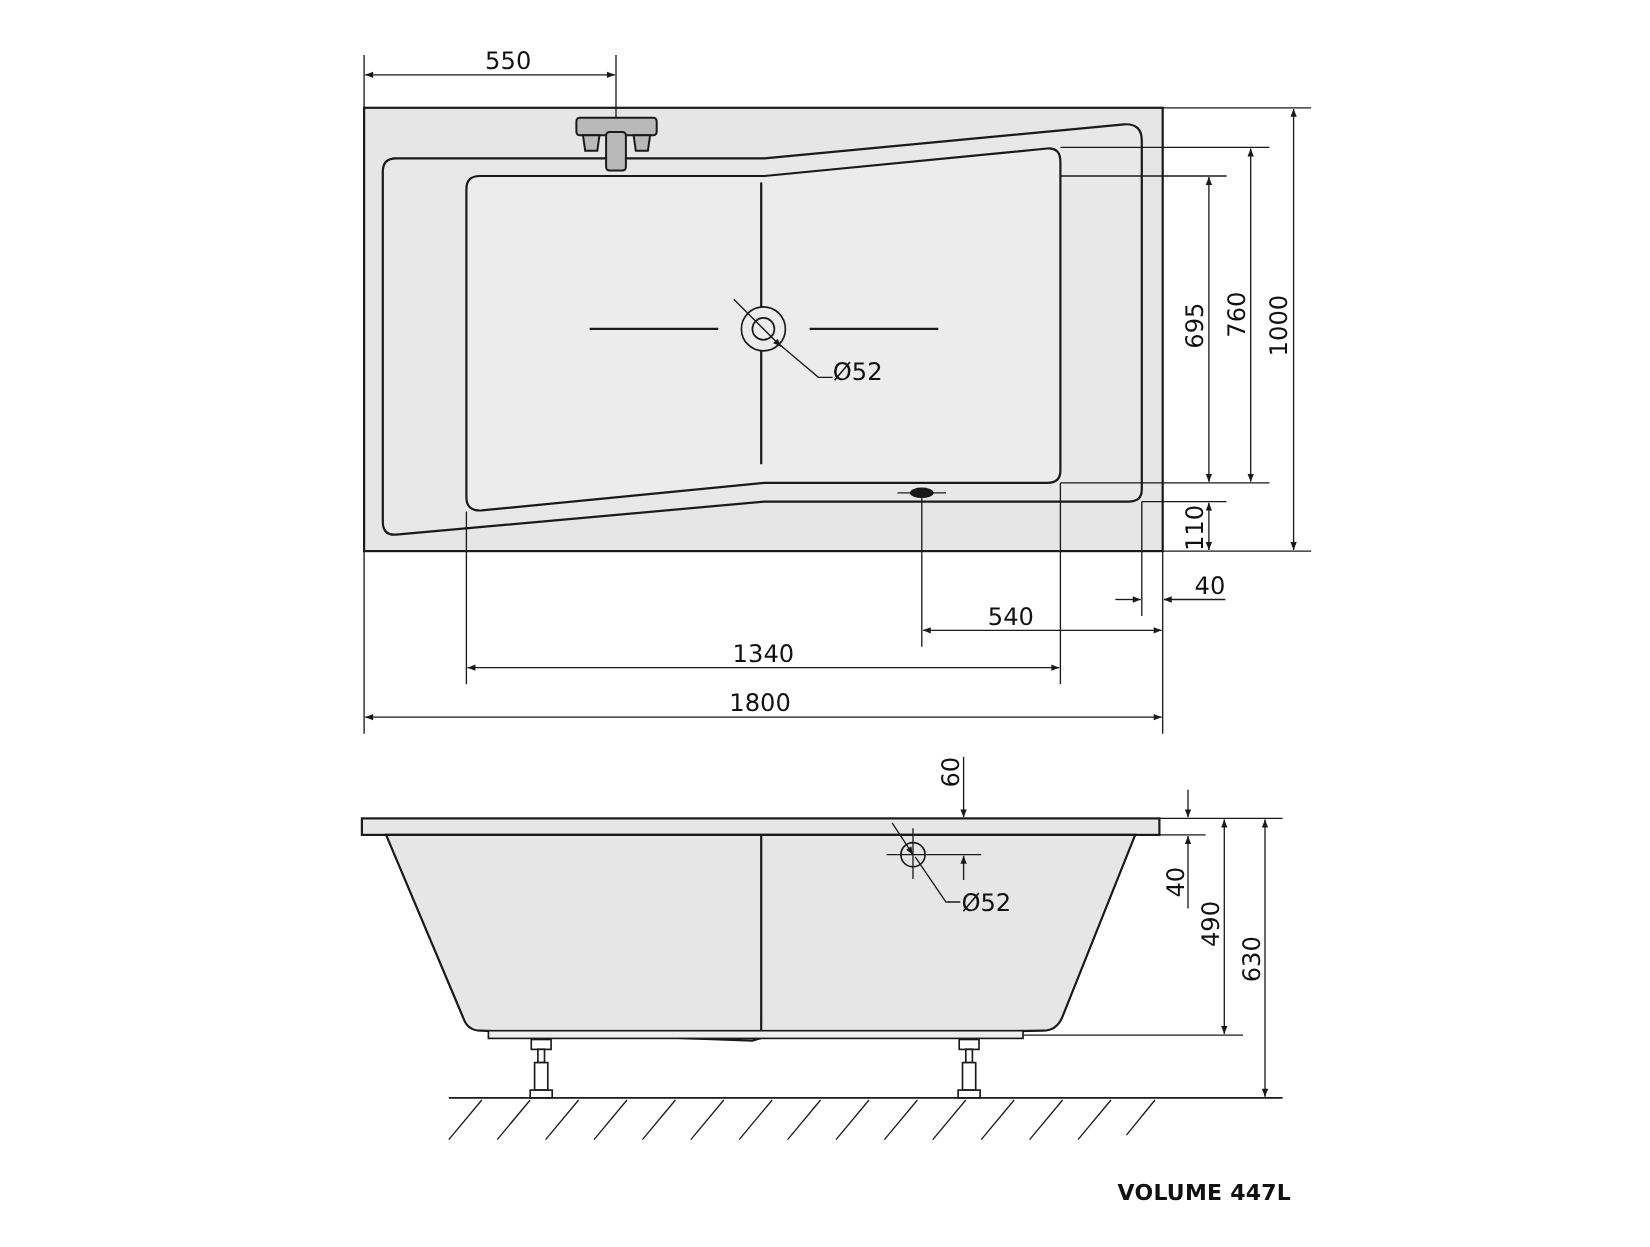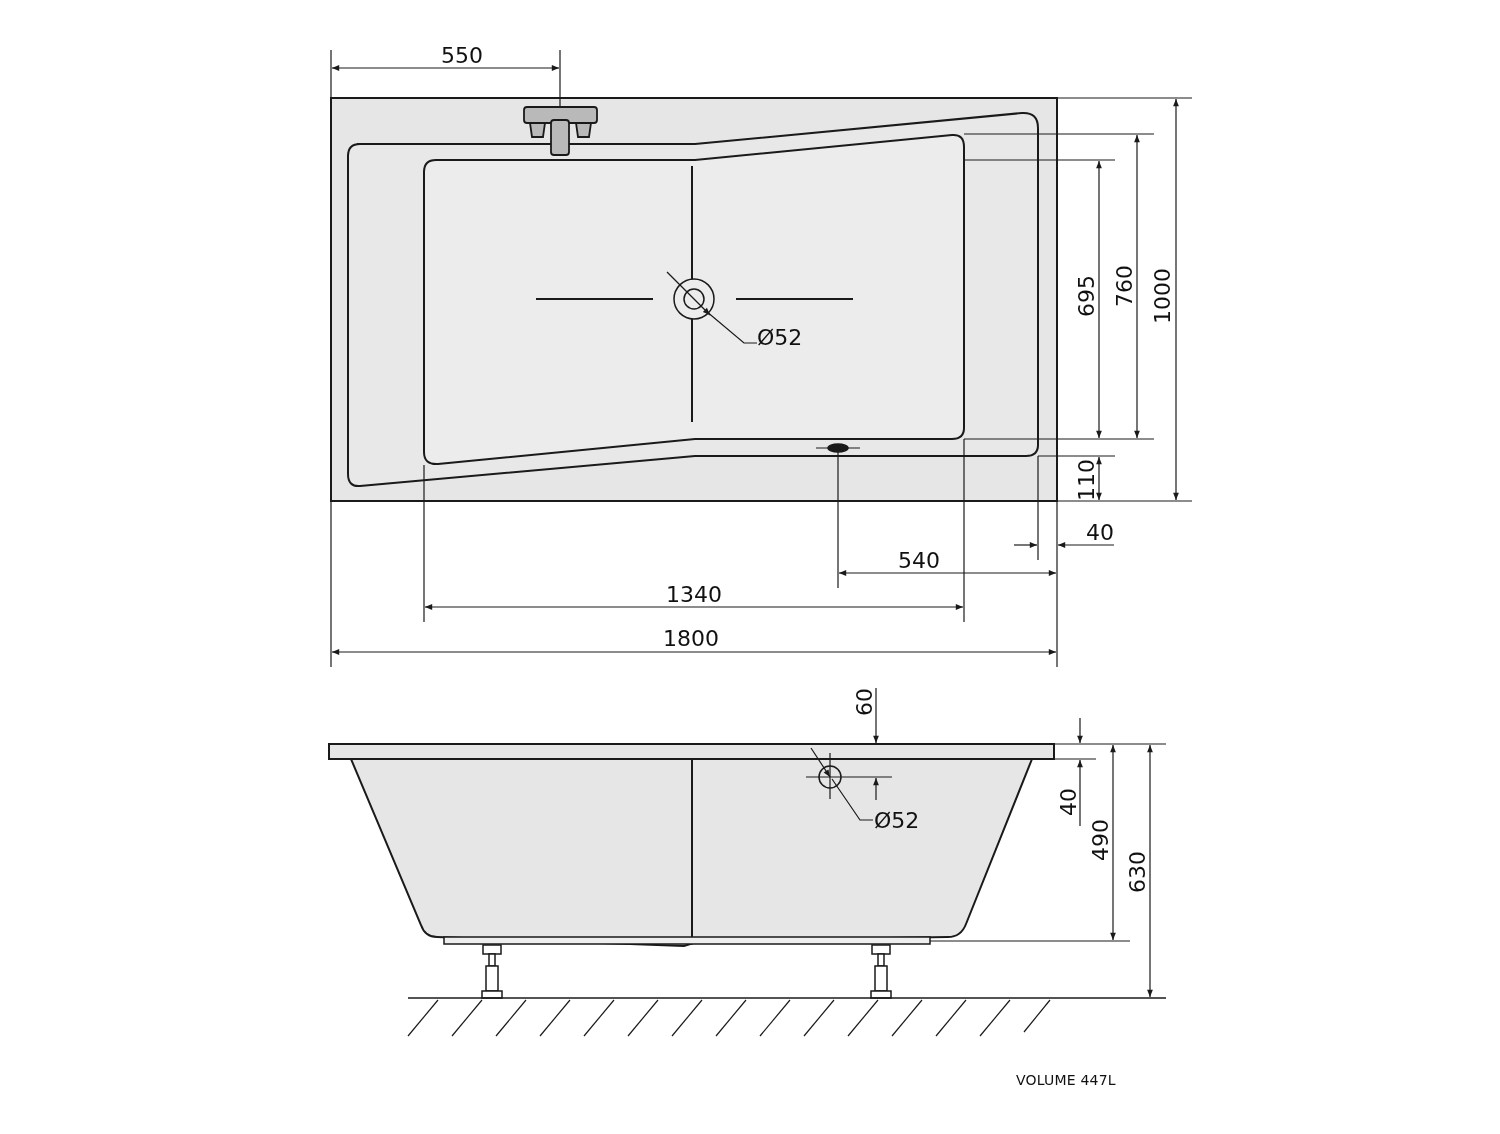--- a/index.html
+++ b/index.html
@@ -1,20 +1,20 @@
 <!DOCTYPE html>
 <html><head>
 <meta charset="utf-8">
 <style>
   html, body { margin: 0; padding: 0; background: #ffffff; }
   body { width: 1500px; height: 1134px; position: relative; overflow: hidden;
          font-family: "DejaVu Sans", "Liberation Sans", sans-serif; }
   svg { position: absolute; left: 0; top: 0; }
   .dim { font-size: 22px; fill: #111; font-family: "DejaVu Sans", sans-serif; }
-  .vol { position: absolute; left: 1016px; top: 1072px; font-size: 14px; font-weight: normal;
+  .vol { position: absolute; left: 1016px; top: 1072px; font-size: 20px; font-weight: bold;
          color: #111; font-family: "DejaVu Sans", sans-serif; letter-spacing: 0.2px; }
 </style>
 </head>
 <body>
 
 <svg width="1500" height="1134" viewBox="0 0 1500 1134">
   <defs>
     <marker id="arr" viewBox="0 0 10 10" refX="10" refY="5" markerWidth="9" markerHeight="6" orient="auto-start-reverse">
       <path d="M0,1 L10,5 L0,9 z" fill="#1a1a1a"></path>
     </marker>

